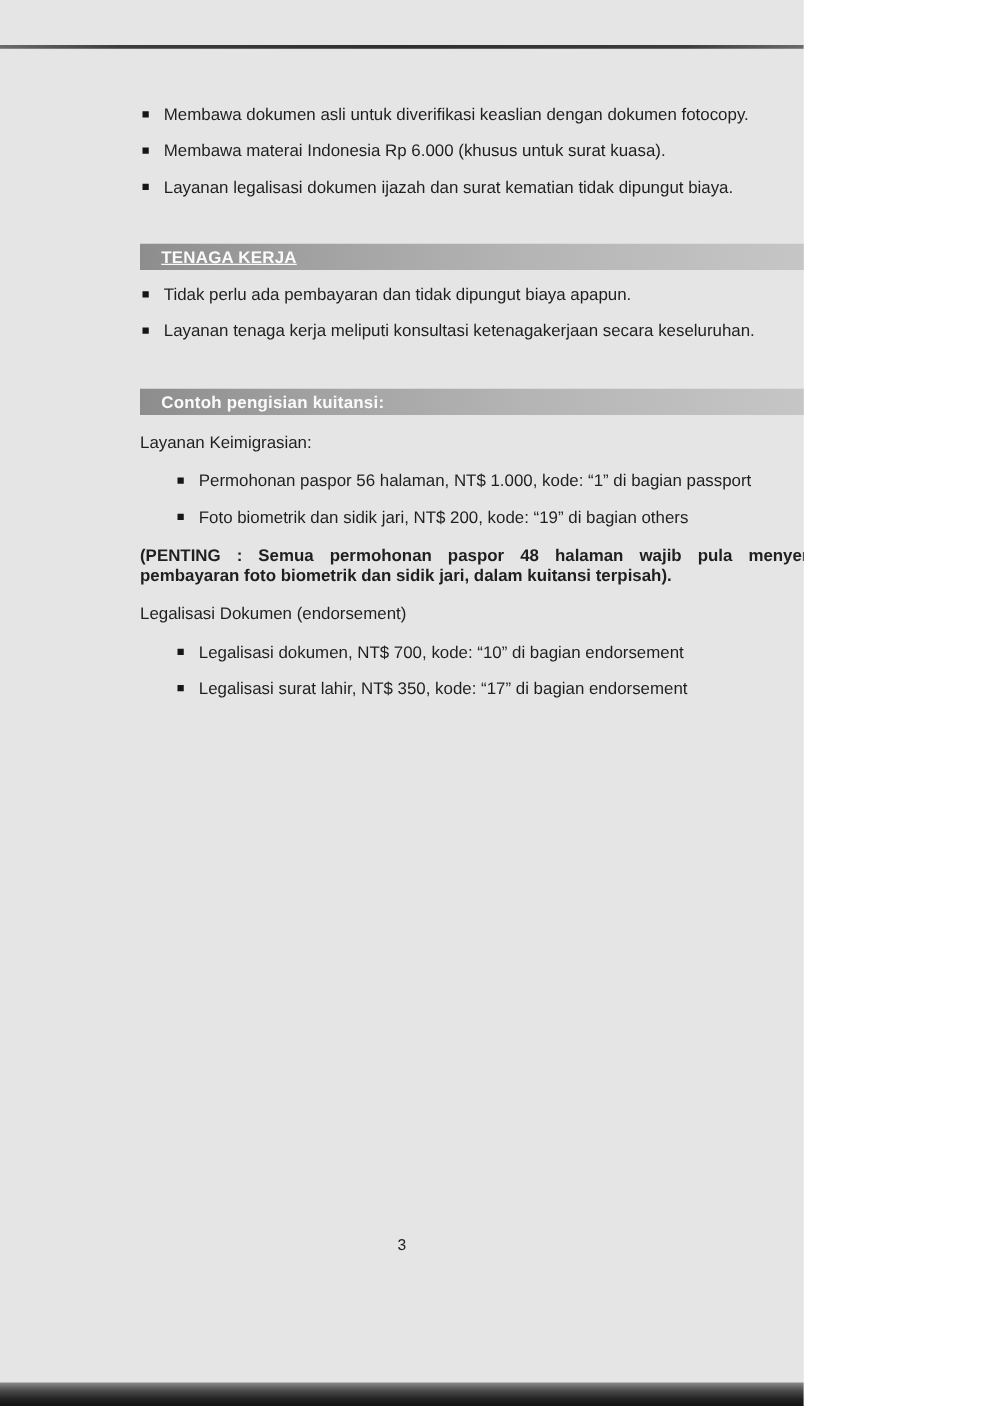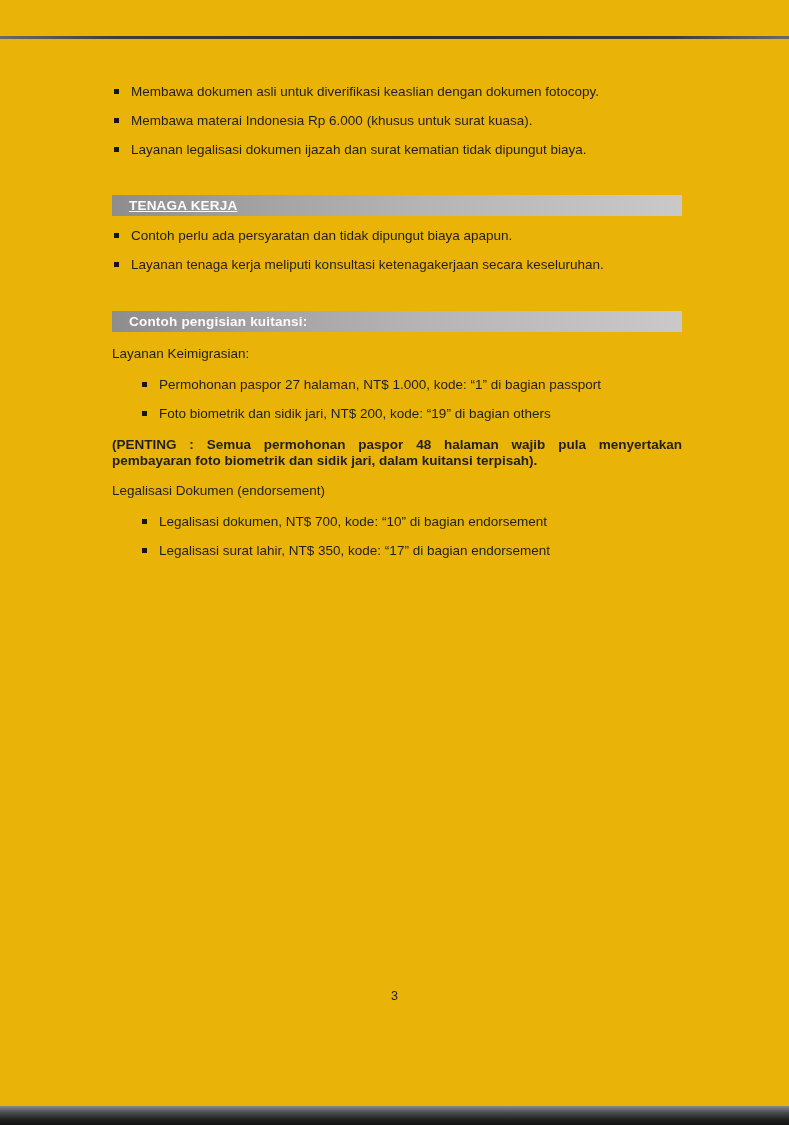--- a/index.html
+++ b/index.html
@@ -2,23 +2,23 @@
 <html><head>
 <meta charset="utf-8">
 <style>
   html, body {
     margin: 0;
     padding: 0;
     background: #ffffff;
   }
   .page {
     position: relative;
-    width: 789px;
+    width: 643px;
     height: 1125px;
-    background: #eab308;
+    background: #e5e5e5;
     font-family: "Liberation Sans", "DejaVu Sans", sans-serif;
     color: #1f1f1f;
     overflow: hidden;
   }
   .scan-line-top {
     position: absolute;
     top: 36px;
     left: 0;
     width: 100%;
     height: 3px;
@@ -127,38 +127,38 @@
       </li>
     </ul>
 
     <div class="section-bar">
       <span class="bar-text underlined">TENAGA KERJA</span>
     </div>
 
     <ul class="bullets">
       <li>
         <span class="sq"></span>
-        <span>Contoh perlu ada persyaratan dan tidak dipungut biaya apapun.</span>
+        <span>Tidak perlu ada pembayaran dan tidak dipungut biaya apapun.</span>
       </li>
       <li>
         <span class="sq"></span>
         <span>Layanan tenaga kerja meliputi konsultasi ketenagakerjaan secara keseluruhan.</span>
       </li>
     </ul>
 
     <div class="section-bar gap-lg">
       <span class="bar-text">Contoh pengisian kuitansi:</span>
     </div>
 
     <div class="bold-title">Layanan Keimigrasian:</div>
 
     <ul class="bullets indented">
       <li>
         <span class="sq"></span>
-        <span><span>Permohonan paspor 27 halaman, NT$ 1.000, kode: “1” di bagian </span><span class="italic">passport</span></span>
+        <span><span>Permohonan paspor 56 halaman, NT$ 1.000, kode: “1” di bagian </span><span class="italic">passport</span></span>
       </li>
       <li>
         <span class="sq"></span>
         <span><span>Foto biometrik dan sidik jari, NT$ 200, kode: “19” di bagian </span><span class="italic">others</span></span>
       </li>
     </ul>
 
     <p class="note">(PENTING : Semua permohonan paspor 48 halaman wajib pula menyertakan pembayaran foto biometrik dan sidik jari, dalam kuitansi terpisah).</p>
 
     <div class="bold-title spaced">Legalisasi Dokumen (endorsement)</div>

